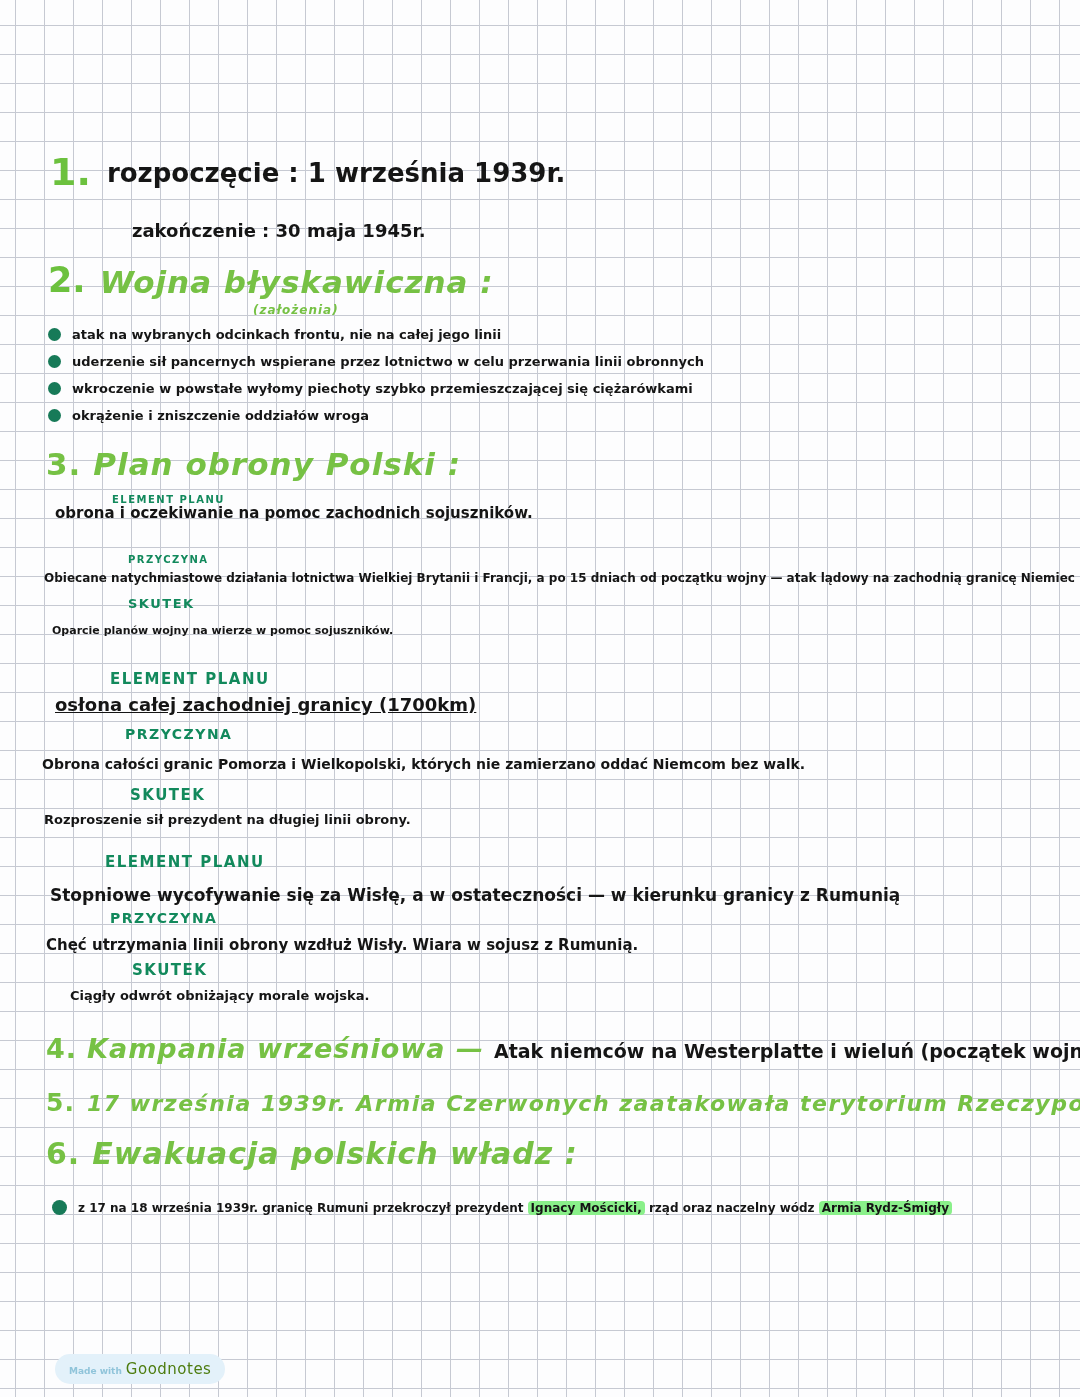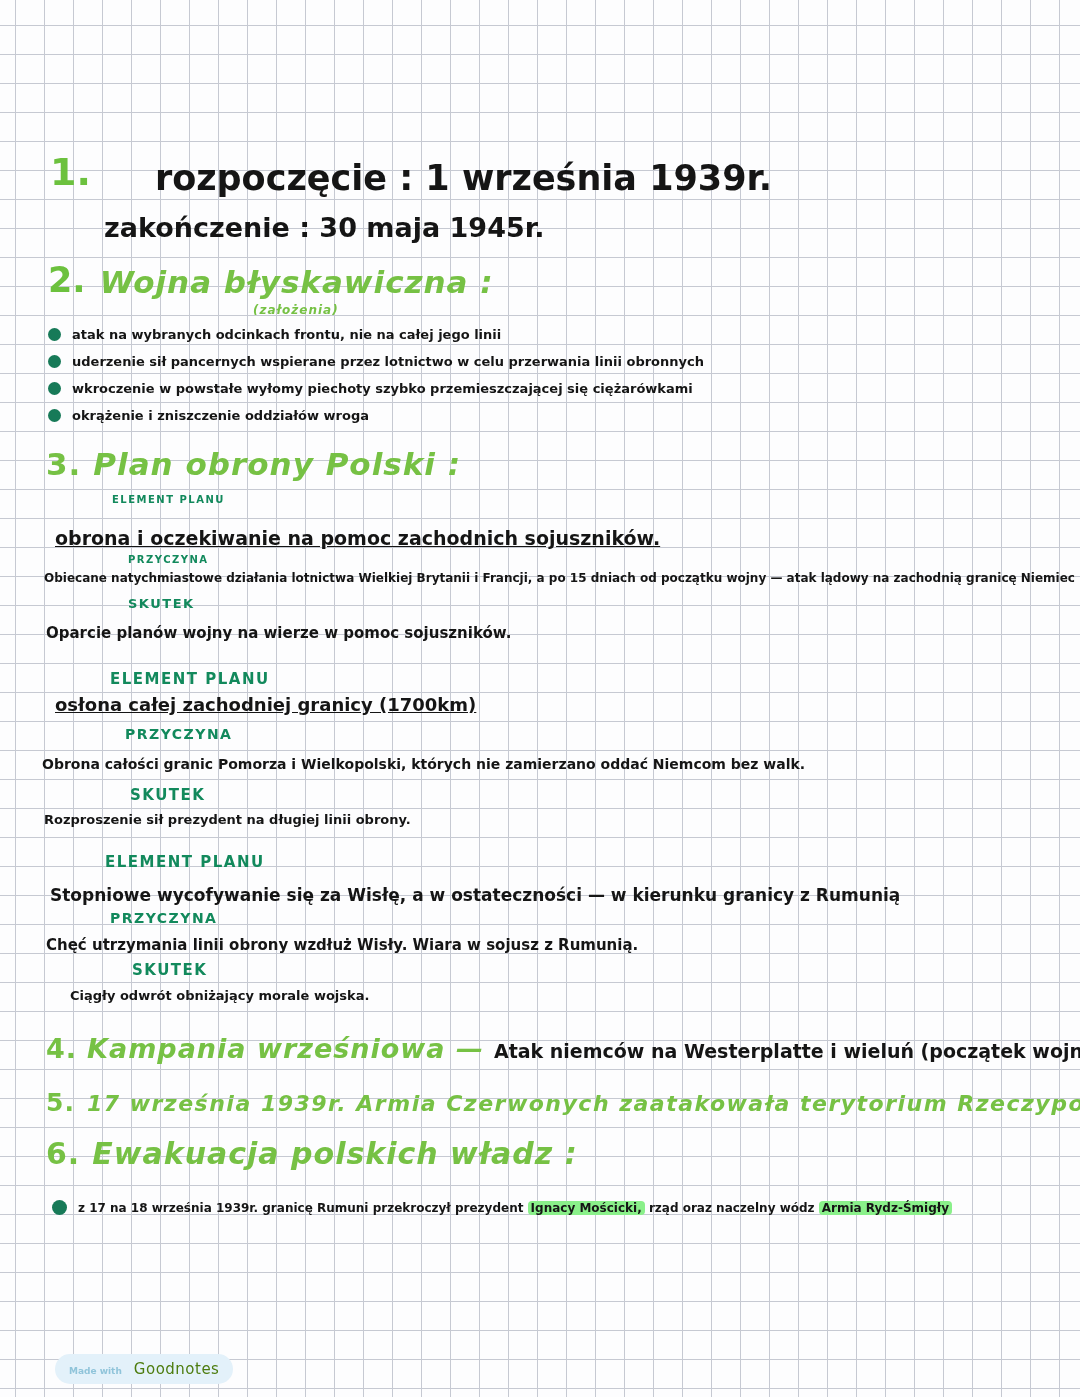--- a/index.html
+++ b/index.html
@@ -31,37 +31,37 @@
   .green-h{color:#76c144;font-weight:bold;font-style:italic;letter-spacing:1px;}
   .label{color:#12895c;font-weight:bold;letter-spacing:1.5px;}
   .body-ink{color:#151515;font-weight:bold;}
   .row{display:flex;align-items:center;}
   .dot{
     width:13px;height:13px;border-radius:50%;
     background:#177a58;margin-right:11px;flex:0 0 auto;
   }
   .hl-name{background:#8af08a;padding:0 3px;border-radius:4px;}
   .footer-pill{
-    display:inline-flex;align-items:baseline;gap:12px;
+    display:inline-flex;align-items:baseline;gap:4px;
     background:#e3f1fa;border-radius:15px;padding:6px 14px;
   }
   .footer-made{font-size:9px;color:#90c4da;font-weight:bold;}
   .footer-brand{font-size:15px;color:#4d7c0f;font-weight:normal;letter-spacing:0.5px;}
 </style>
 </head>
 <body>
 
 <div class="page">
 
 
   <div class="abs" style="left:50px;top:150px;display:flex;gap:16px;">
     <span class="num" style="font-size:38px;">1.</span>
-    <span class="body-ink" style="font-size:35px;margin-top:8px;margin-left:48px;">rozpoczęcie : 1 września 1939r.</span>
+    <span class="body-ink" style="font-size:26px;margin-top:8px;">rozpoczęcie : 1 września 1939r.</span>
   </div>
-  <div class="abs body-ink" style="left:104px;top:212px;font-size:27px;">zakończenie : 30 maja 1945r.</div>
+  <div class="abs body-ink" style="left:104px;top:220px;font-size:18px;padding-left:28px;">zakończenie : 30 maja 1945r.</div>
 
   <div class="abs" style="left:48px;top:260px;display:flex;gap:14px;">
     <span class="num" style="font-size:35px;">2.</span>
     <span class="green-h" style="font-size:31px;margin-top:4px;">Wojna błyskawiczna :</span>
   </div>
   <div class="abs green-h" style="left:253px;top:303px;font-size:12px;">(założenia)</div>
 
   <div class="abs row" style="left:48px;top:327px;">
     <span class="dot"></span>
     <span class="body-ink" style="font-size:13px;">atak na wybranych odcinkach frontu, nie na całej jego linii</span>
@@ -78,25 +78,25 @@
     <span class="dot"></span>
     <span class="body-ink" style="font-size:13px;">okrążenie i zniszczenie oddziałów wroga</span>
   </div>
 
   <div class="abs" style="left:46px;top:446px;display:flex;gap:12px;">
     <span class="green-h" style="font-size:31px;font-style:normal;">3.</span>
     <span class="green-h" style="font-size:31px;">Plan obrony Polski :</span>
   </div>
 
   <div class="abs label" style="left:112px;top:494px;font-size:10px;">ELEMENT PLANU</div>
-  <div class="abs body-ink" style="left:55px;top:527px;font-size:19px;text-decoration:underline;">obrona i oczekiwanie na pomoc zachodnich sojuszników.</div>
+  <div class="abs body-ink" style="left:55px;top:504px;font-size:15px;">obrona i oczekiwanie na pomoc zachodnich sojuszników.</div>
   <div class="abs label" style="left:128px;top:554px;font-size:10px;">PRZYCZYNA</div>
   <div class="abs body-ink" style="left:44px;top:571px;font-size:12px;">Obiecane natychmiastowe działania lotnictwa Wielkiej Brytanii i Francji, a po 15 dniach od początku wojny — atak lądowy na zachodnią granicę Niemiec</div>
   <div class="abs label" style="left:128px;top:596px;font-size:13px;">SKUTEK</div>
-  <div class="abs body-ink" style="left:46px;top:624px;font-size:15px;">Oparcie planów wojny na wierze w pomoc sojuszników.</div>
+  <div class="abs body-ink" style="left:52px;top:624px;font-size:11px;">Oparcie planów wojny na wierze w pomoc sojuszników.</div>
 
   <div class="abs label" style="left:110px;top:670px;font-size:15px;">ELEMENT PLANU</div>
   <div class="abs body-ink" style="left:55px;top:694px;font-size:18px;text-decoration:underline;">osłona całej zachodniej granicy (1700km)</div>
   <div class="abs label" style="left:125px;top:726px;font-size:14px;">PRZYCZYNA</div>
   <div class="abs body-ink" style="left:42px;top:756px;font-size:14px;">Obrona całości granic Pomorza i Wielkopolski, których nie zamierzano oddać Niemcom bez walk.</div>
   <div class="abs label" style="left:130px;top:786px;font-size:15px;">SKUTEK</div>
   <div class="abs body-ink" style="left:44px;top:812px;font-size:13px;">Rozproszenie sił prezydent na długiej linii obrony.</div>
 
   <div class="abs label" style="left:105px;top:853px;font-size:15px;">ELEMENT PLANU</div>
   <div class="abs body-ink" style="left:50px;top:885px;font-size:17px;">Stopniowe wycofywanie się za Wisłę, a w ostateczności — w kierunku granicy z Rumunią</div>

